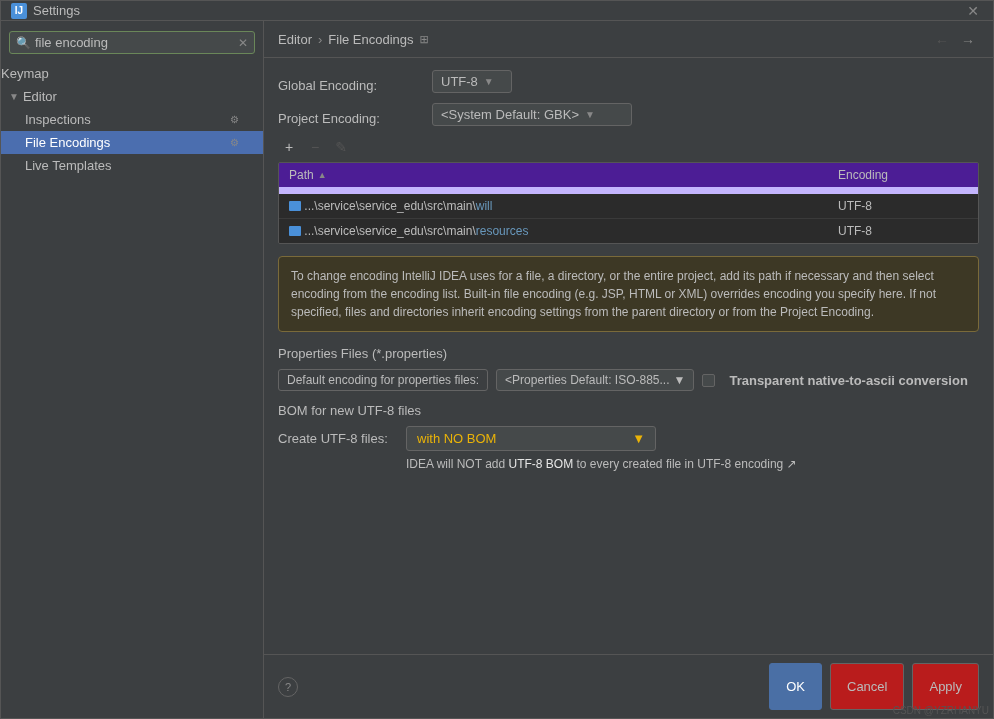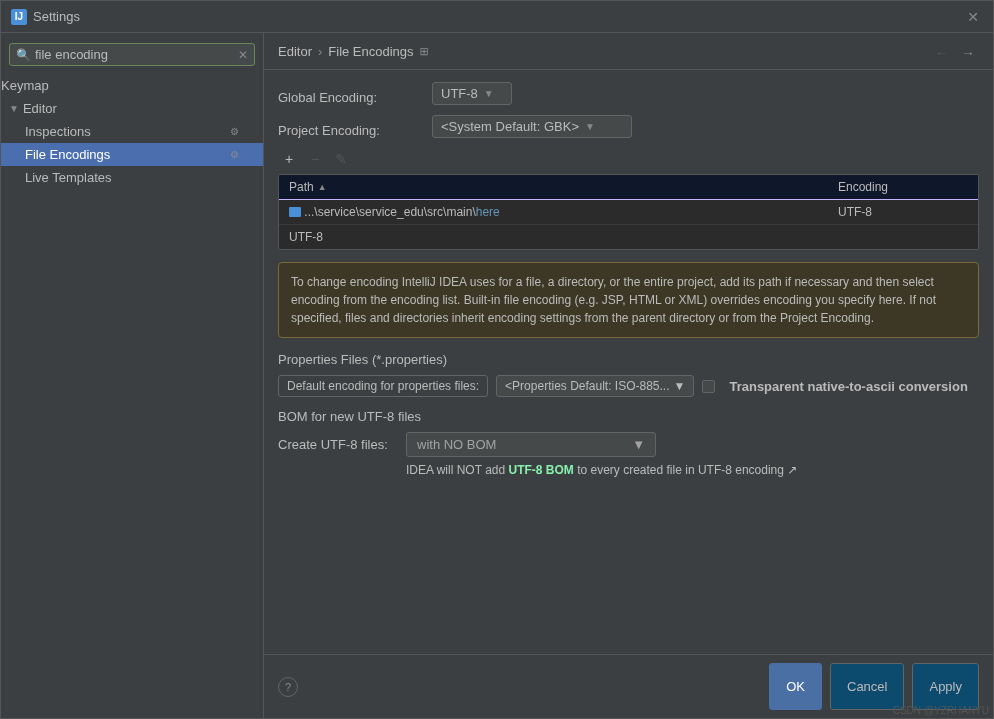--- a/index.html
+++ b/index.html
@@ -23,21 +23,21 @@
       position: relative;
     }
 
     .title-bar {
       background: #3c3f41;
       display: flex;
       align-items: center;
       justify-content: space-between;
       padding: 6px 10px;
       border-bottom: 1px solid #555;
-      height: 32px;
+      height: 20px;
     }
 
     .title-bar-left {
       display: flex;
       align-items: center;
       gap: 6px;
     }
 
     .title-icon {
       width: 16px;
@@ -261,22 +261,22 @@
 
     .table-container {
       border: 1px solid #555;
       border-radius: 2px;
       overflow: hidden;
       margin-bottom: 12px;
     }
 
     .table-header {
       display: flex;
-      background: #0f172a;
-      border-bottom: 1px solid #c4b5fd;
+      background: #4c1d95;
+      border-bottom: 7px solid #c4b5fd;
     }
 
     .th {
       padding: 5px 10px;
       color: #bbbbbb;
       font-size: 12px;
       font-weight: normal;
       display: flex;
       align-items: center;
       gap: 4px;
@@ -385,35 +385,35 @@
       margin-bottom: 6px;
     }
 
     .create-label { color: #bbbbbb; font-size: 13px; min-width: 120px; }
 
     .dropdown-lg {
       background: #45494a;
       border: 1px solid #646464;
       border-radius: 3px;
       padding: 4px 10px;
-      color: #a3a3a3;
+      color: #eab308;
       font-size: 13px;
       display: flex;
       align-items: center;
       gap: 6px;
       cursor: pointer;
       min-width: 250px;
     }
 
     .bom-info {
       color: #bbbbbb;
       font-size: 12px;
       padding-left: 128px;
     }
-    .bom-info .link { color: #86efac; cursor: pointer; font-weight: bold; }
+    .bom-info .link { color: #e5e5e5; cursor: pointer; }
 
     
     .footer {
       display: flex;
       align-items: center;
       justify-content: space-between;
       padding: 8px 14px;
       border-top: 1px solid #555;
       background: #3c3f41;
     }
@@ -442,21 +442,21 @@
       font-size: 13px;
     }
 
     .btn-primary {
       background: #4a6fa5;
       border-color: #4a6fa5;
       color: #fff;
     }
 
     .btn-default {
-      background: #0c4a6e;
+      background: #b91c1c;
       color: #bbbbbb;
     }
 
     .watermark {
       position: absolute;
       bottom: 2px;
       right: 4px;
       font-size: 10px;
       color: #555;
     }
@@ -557,27 +557,33 @@
             <div class="th">
               <span>Encoding</span>
             </div>
           </div>
           <div class="table-body">
 
             <div class="table-row">
               <div class="td">
                 <span class="folder-icon-blue"></span>
                 <span class="path-text">
-                  <span>...\service\service_edu\src\main\</span><span class="highlight">here</span>
+                  <span>...\service\service_edu\src\main\</span><span class="highlight">will</span>
                 </span>
               </div>
               <div class="td">UTF-8</div>
             </div>
 
             <div class="table-row">
+              <div class="td">
+                <span class="folder-icon-blue"></span>
+                <span class="path-text">
+                  <span>...\service\service_edu\src\main\</span><span class="highlight">resources</span>
+                </span>
+              </div>
               <div class="td">UTF-8</div>
             </div>
           </div>
         </div>
 
         <div class="info-box">
           <span>To change encoding IntelliJ IDEA uses for a file, a directory, or the entire project, add its path if necessary and then select encoding from the encoding list. Built-in file encoding (e.g. JSP, HTML or XML) overrides encoding you specify here. If not specified, files and directories inherit encoding settings from the parent directory or from the Project Encoding.</span>
         </div>
 
         <div class="section-title">Properties Files (*.properties)</div>

